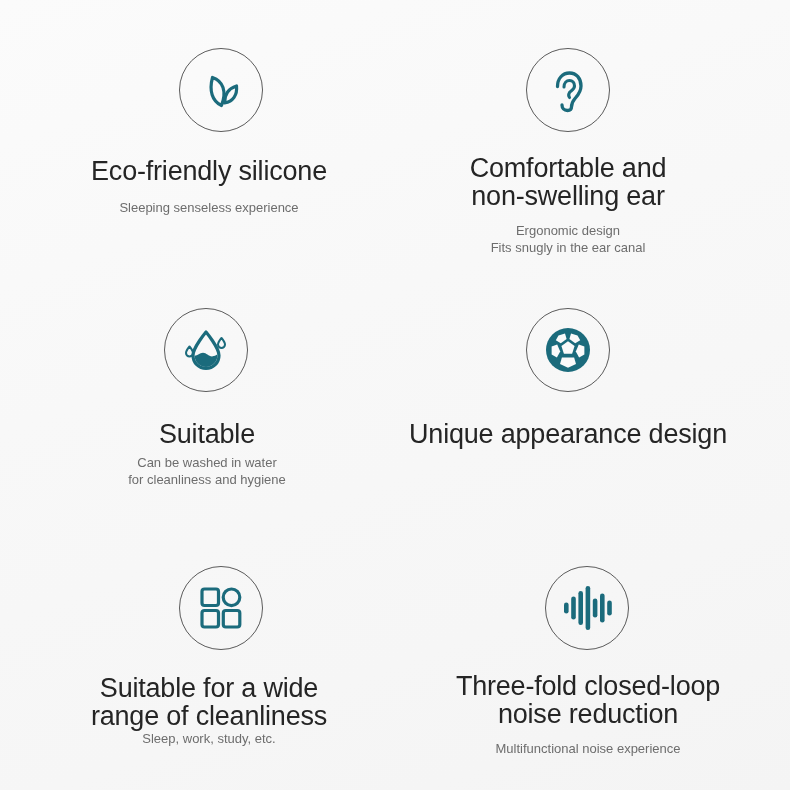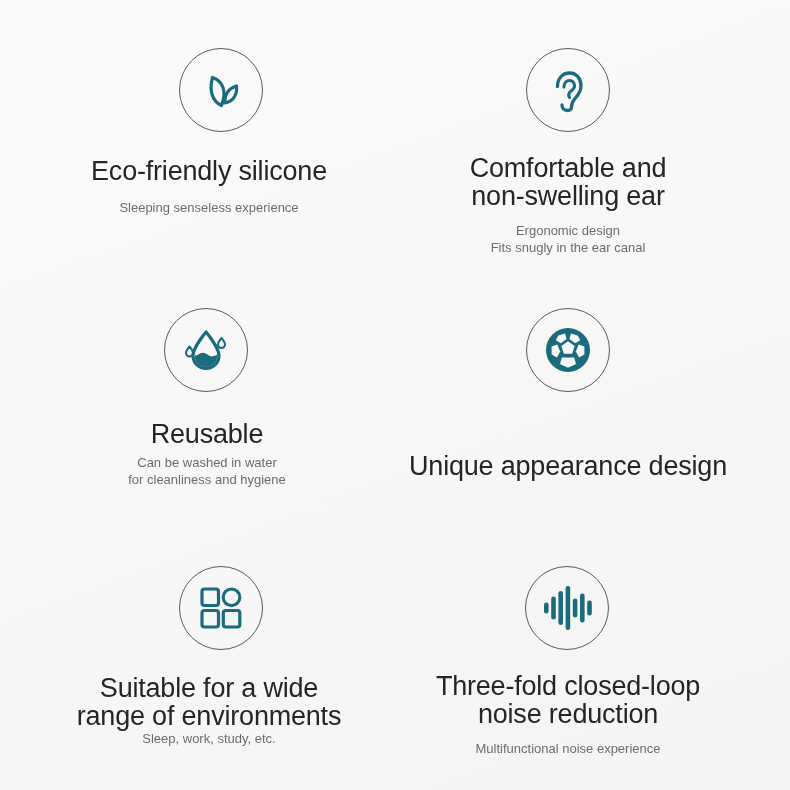--- a/index.html
+++ b/index.html
@@ -69,29 +69,29 @@
   #card-eco .feature-sub   { margin-top: 14px; }
 
   #card-comfort    { left: 378px; top: 48px;  width: 380px; }
   #card-comfort .feature-title { margin-top: 22px; }
   #card-comfort .feature-sub   { margin-top: 12px; }
 
   #card-reusable   { left: 24px;  top: 308px; width: 366px; }
   #card-reusable .feature-title { margin-top: 28px; }
   #card-reusable .feature-sub   { margin-top: 6px; }
 
-  #card-unique     { left: 378px; top: 308px; width: 380px; gap: 32px; }
+  #card-unique     { left: 378px; top: 308px; width: 380px; }
   #card-unique .feature-title { margin-top: 28px; }
   #card-unique .feature-sub   { margin-top: 16px; }
 
   #card-versatile  { left: 26px;  top: 566px; width: 366px; }
   #card-versatile .feature-title { margin-top: 24px; }
   #card-versatile .feature-sub   { }
 
-  #card-noise      { left: 378px; top: 566px; width: 380px; }
+  #card-noise      { left: 398px; top: 566px; width: 380px; }
   #card-noise .feature-title { margin-top: 22px; }
   #card-noise .feature-sub   { margin-top: 12px; }
 
   
   #card-eco       .icon-ring { margin-left: 24px; }
   #card-comfort   .icon-ring { margin-left: 0px; }
   #card-reusable  .icon-ring { margin-left: -2px; }
   #card-unique    .icon-ring { margin-left: 0px; }
   #card-versatile .icon-ring { margin-left: 24px; }
   #card-noise     .icon-ring { margin-left: -2px; }
@@ -140,21 +140,21 @@
           <path d="M14.6 31.8 C18 31.8 19.5 28.8 23 28.8 C26.5 28.8 28.5 32.4 32 32.4
                    C34.4 32.4 35.9 31.2 37.4 30.6 C37.4 31 37.4 31.3 37.4 31.6
                    C37.4 37.9 32.3 43 26 43 C19.7 43 14.6 37.9 14.6 31.6 Z" fill="#1b6b7c"></path>
           <path d="M9.5 22.5 C9.5 22.5 13 26.7 13 29 C13 30.9 11.4 32.4 9.5 32.4
                    C7.6 32.4 6 30.9 6 29 C6 26.7 9.5 22.5 9.5 22.5 Z" stroke="#1b6b7c" stroke-width="2" stroke-linejoin="round" fill="none"></path>
           <path d="M41.5 14 C41.5 14 45 18.2 45 20.5 C45 22.4 43.4 23.9 41.5 23.9
                    C39.6 23.9 38 22.4 38 20.5 C38 18.2 41.5 14 41.5 14 Z" stroke="#1b6b7c" stroke-width="2" stroke-linejoin="round" fill="none"></path>
         </svg>
       </span>
     </div>
-    <div class="feature-title">Reusable</div>
+    <div class="feature-title">Suitable</div>
     <div class="feature-sub">Can be washed in water
 for cleanliness and hygiene</div>
   </div>
 
   <div class="feature-card" id="card-unique">
     <div class="icon-ring">
       <span>
         <svg width="52" height="52" viewBox="0 0 52 52">
           <circle cx="26" cy="26" r="22" fill="#1b6b7c"></circle>
 
@@ -180,21 +180,21 @@
       <span>
         <svg width="46" height="46" viewBox="0 0 46 46" fill="none">
           <rect x="4" y="4" width="16.5" height="16.5" rx="2.5" stroke="#1b6b7c" stroke-width="3.2" fill="none"></rect>
           <circle cx="33.5" cy="12.3" r="8.3" stroke="#1b6b7c" stroke-width="3.2" fill="none"></circle>
           <rect x="4" y="25.5" width="16.5" height="16.5" rx="2.5" stroke="#1b6b7c" stroke-width="3.2" fill="none"></rect>
           <rect x="25.3" y="25.5" width="16.5" height="16.5" rx="2.5" stroke="#1b6b7c" stroke-width="3.2" fill="none"></rect>
         </svg>
       </span>
     </div>
     <div class="feature-title">Suitable for a wide
-range of environments</div>
+range of cleanliness</div>
     <div class="feature-sub">Sleep, work, study, etc.</div>
   </div>
 
   <div class="feature-card" id="card-noise">
     <div class="icon-ring">
       <span>
         <svg width="52" height="52" viewBox="0 0 52 52">
           <g fill="#1b6b7c">
             <rect x="3" y="20.5" width="4.6" height="11" rx="2.3"></rect>
             <rect x="10.2" y="14.5" width="4.6" height="23" rx="2.3"></rect>

